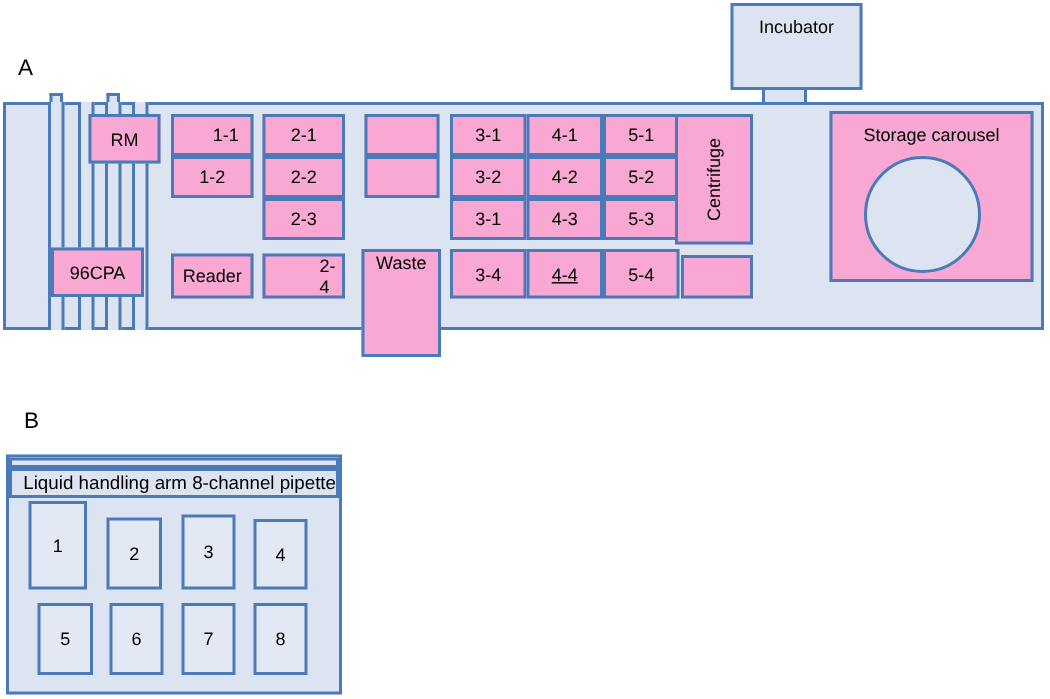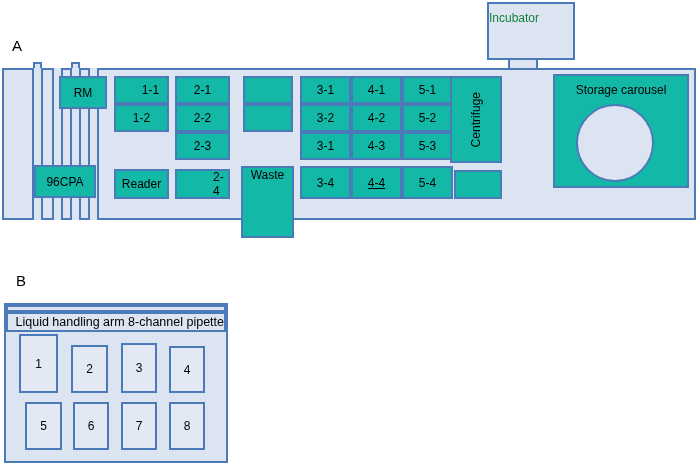--- a/index.html
+++ b/index.html
@@ -14,29 +14,29 @@
   
   .bx{
     position:absolute;
     background:#dde4f1;
     border:2px solid #4a7ab8;
     box-sizing:border-box;
   }
   .lbl{
     position:absolute;
     left:0;right:0;
-    text-align:left;
+    text-align:center;
     font-size:12px;
     line-height:12px;
-    color:#15803d;
+    color:#000000;
     pointer-events:none;
   }
   .cell{
     position:absolute;
-    background:#14b8a6;
+    background:#f9a8d4;
     border:2px solid #4a7ab8;
     box-sizing:border-box;
     display:flex;align-items:center;justify-content:center;
     font-size:12px;
     color:#000;
   }
   .rail{
     position:absolute;
     background:#dde4f1;
     border-left:2px solid #4a7ab8;

